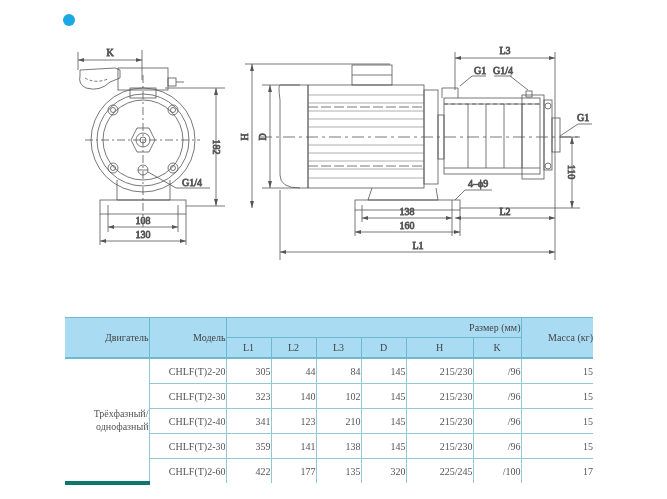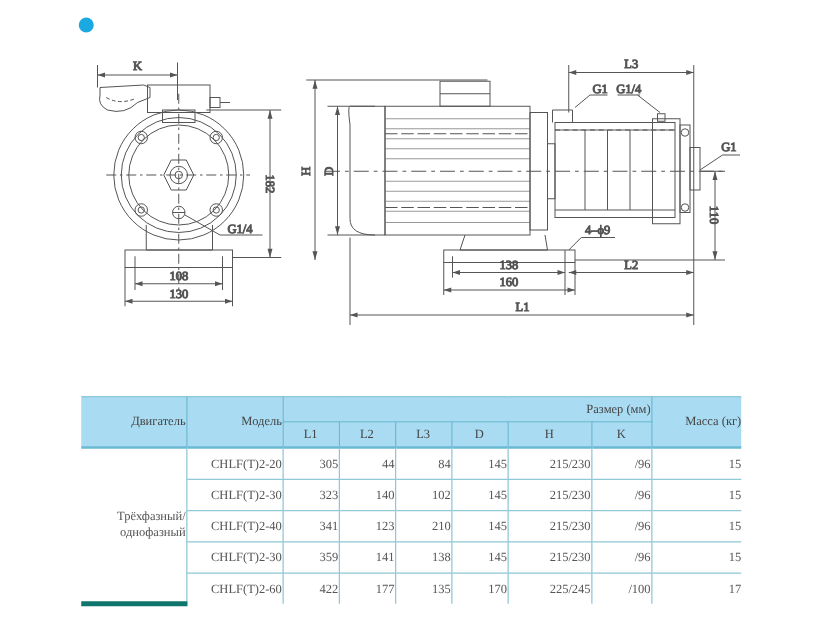--- a/index.html
+++ b/index.html
@@ -286,19 +286,19 @@
       <td>145</td>
       <td>215/230</td>
       <td>/96</td>
       <td class="right-edge">15</td>
     </tr>
     <tr>
       <td>CHLF(T)2-60</td>
       <td>422</td>
       <td>177</td>
       <td>135</td>
-      <td>170</td>
+      <td>320</td>
       <td>225/245</td>
       <td>/100</td>
       <td class="right-edge">17</td>
     </tr>
   </tbody>
 </table>
 
 </body></html>

